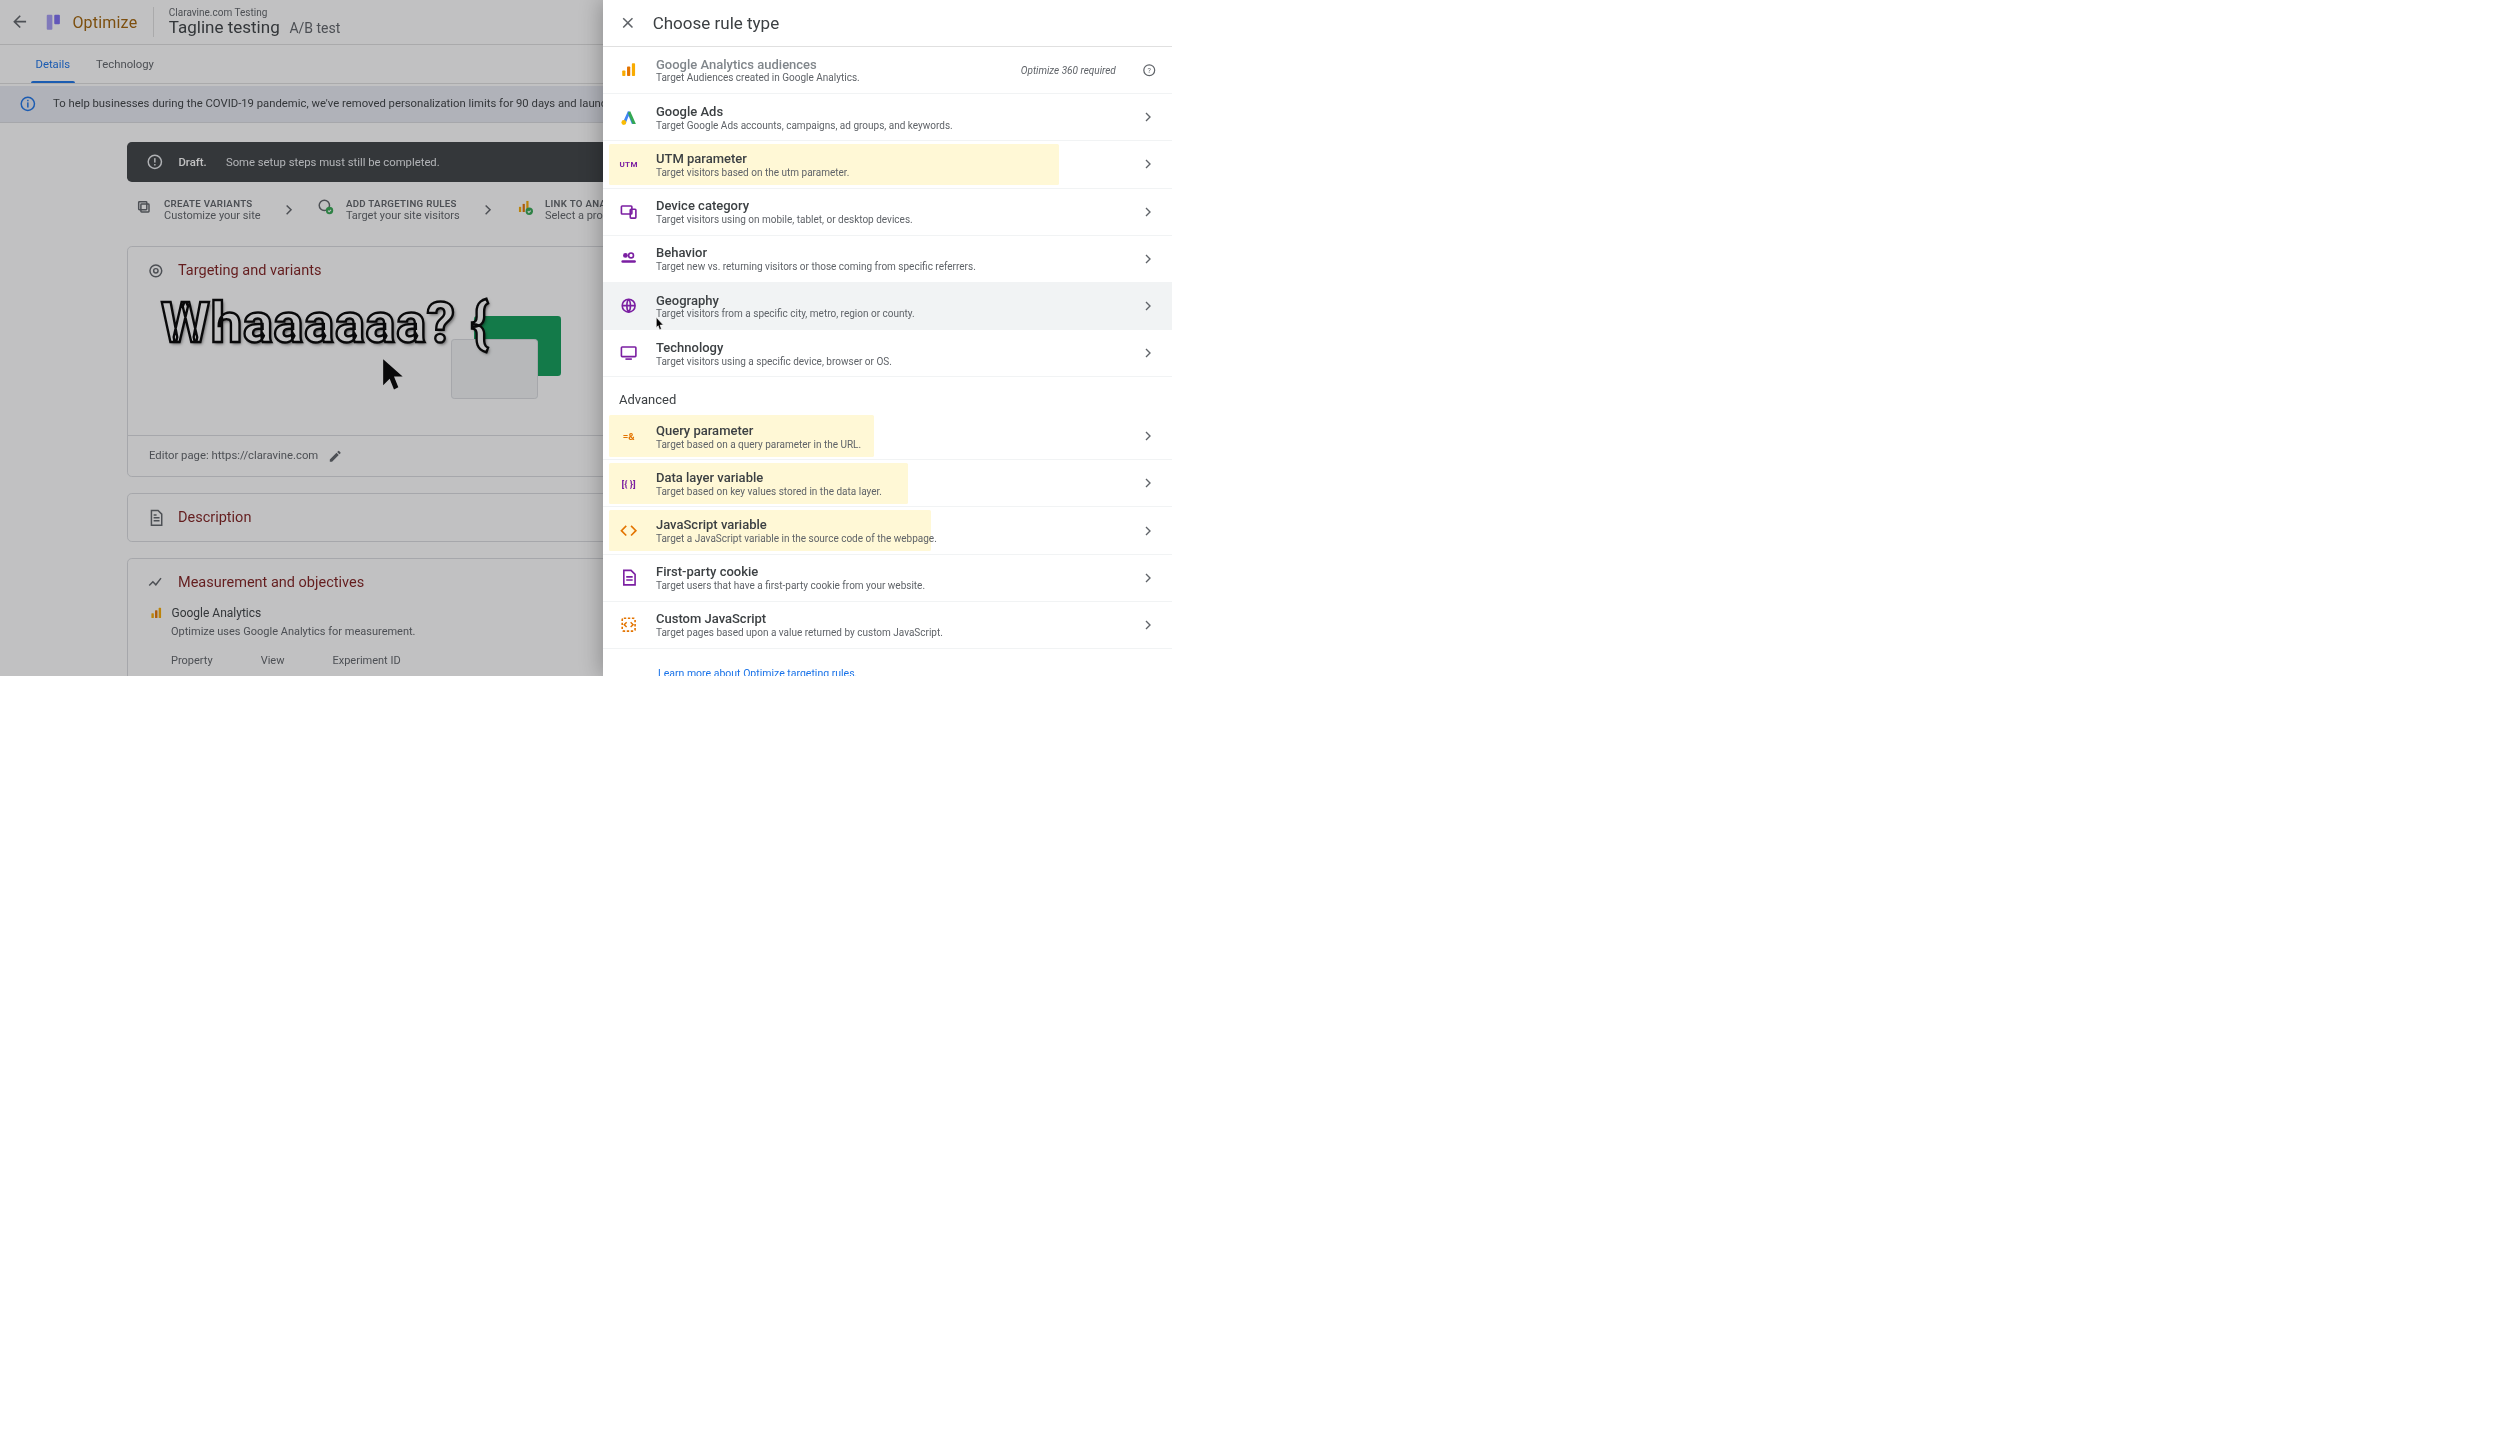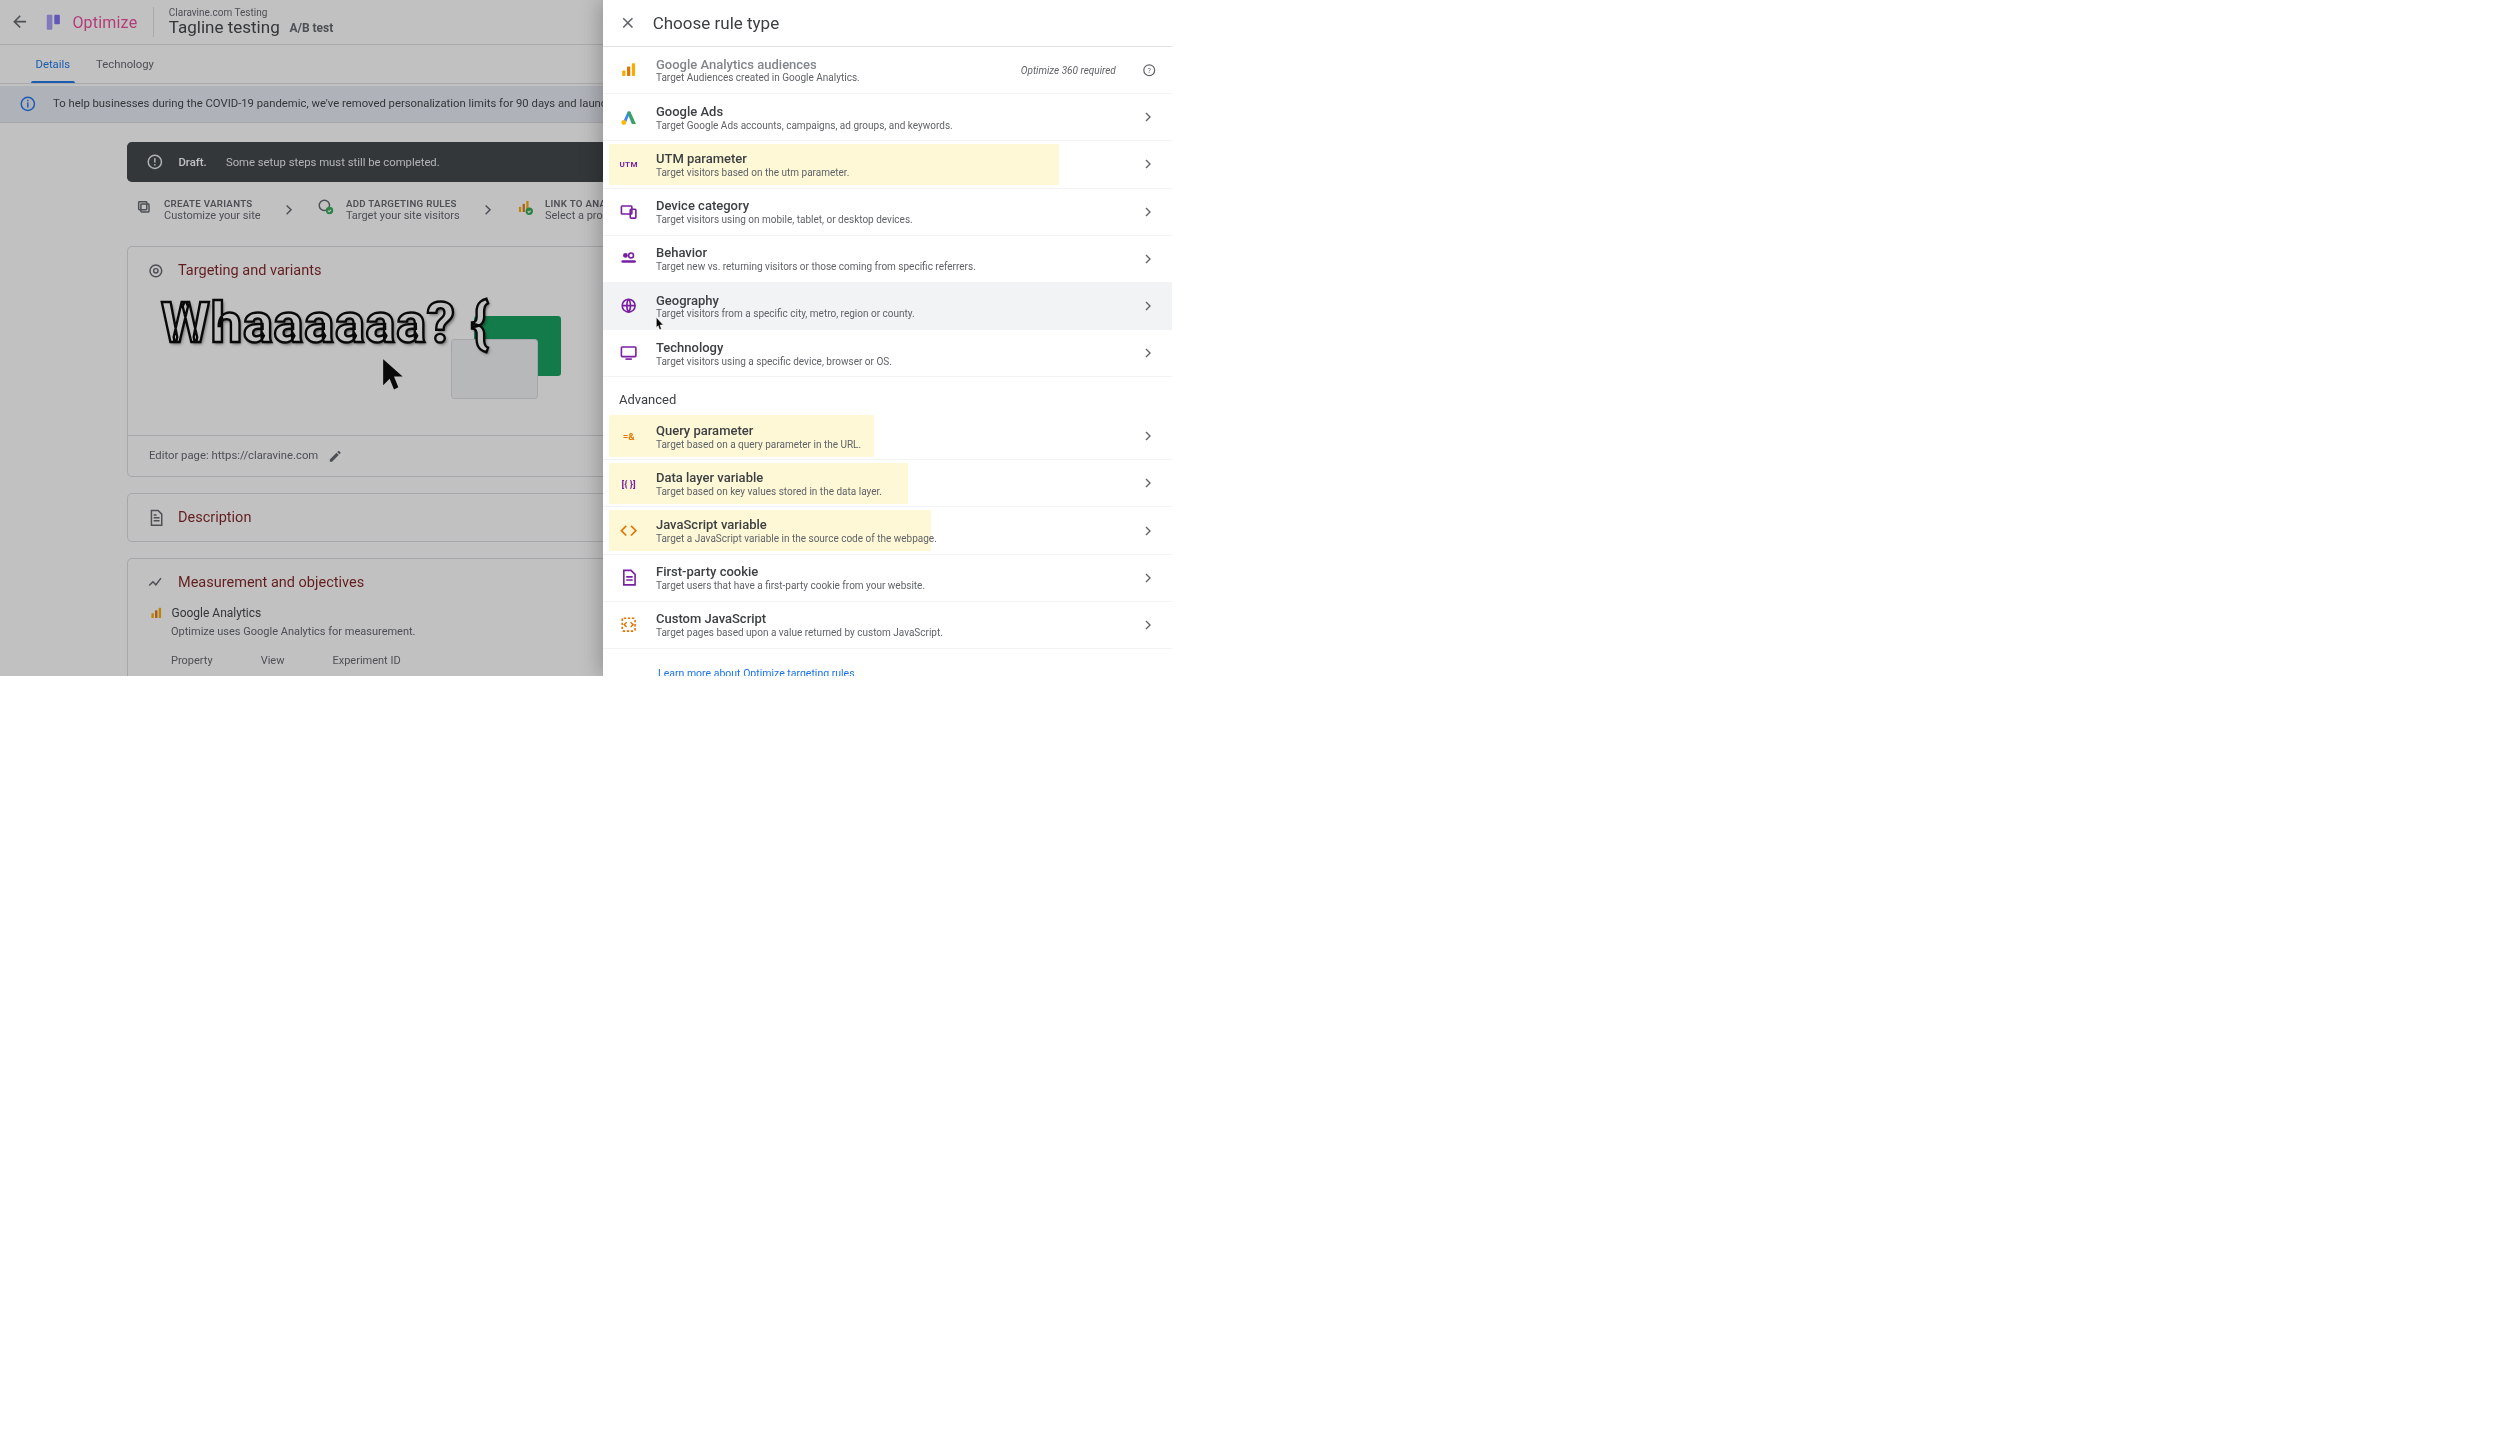--- a/index.html
+++ b/index.html
@@ -3,26 +3,26 @@
 <meta charset="utf-8">
 <style>
 * { margin:0; padding:0; box-sizing:border-box; font-family:"Google Sans",Roboto,Arial,sans-serif; }
 body { background:#fff; width:1172px; height:676px; overflow:hidden; position:relative; color:#3c4043; }
 
 
 .hdr { display:flex; align-items:center; height:45px; border-bottom:0.8px solid #e0e0e0; padding:0 9.7px; }
 .hdr .back { width:19.3px; height:19.3px; color:#5f6368; cursor:pointer; margin-right:14.5px; }
 .logo-row { display:flex; align-items:center; margin-right:16px; }
 .logo-row svg { width:22.5px; height:22.5px; }
-.logo-row .prod { font-size:16px; color:#ec4899; margin-left:6.4px; letter-spacing:0.2px; }
+.logo-row .prod { font-size:16px; color:#a16207; margin-left:6.4px; letter-spacing:0.2px; }
 .crumbs { display:flex; flex-direction:column; border-left:0.8px solid #e0e0e0; padding-left:14.5px; }
 .crumbs .top { font-size:10px; color:#5f6368; }
 .crumbs .bot { display:flex; align-items:center; gap:9.7px; }
 .crumbs .exp { font-size:17px; color:#3c4043; line-height:1.1; }
-.crumbs .ab  { font-size:12px; color:#5f6368;font-weight:bold; }
+.crumbs .ab  { font-size:14px; color:#5f6368; }
 
 
 .tabs { display:flex; height:39px; border-bottom:0.8px solid #e0e0e0; padding-left:22.5px; }
 .tab  { display:flex; align-items:center; padding:0 13px; font-size:11.3px; color:#5f6368; cursor:pointer; position:relative; }
 .tab.active { color:#1a73e8; }
 .tab.active::after { content:""; position:absolute; left:8px; right:8px; bottom:0; height:2.4px; background:#1a73e8; border-radius:2.4px 2.4px 0 0; }
 
 
 .banner { display:flex; align-items:center; gap:16px; height:37px; padding:0 19.3px; background:#e8eaf3; color:#3c4043; font-size:11.3px; border-bottom:0.8px solid #dadce0; margin-top:1.6px; }
 .banner svg { width:17.7px; height:17.7px; color:#1a73e8; flex-shrink:0; }

